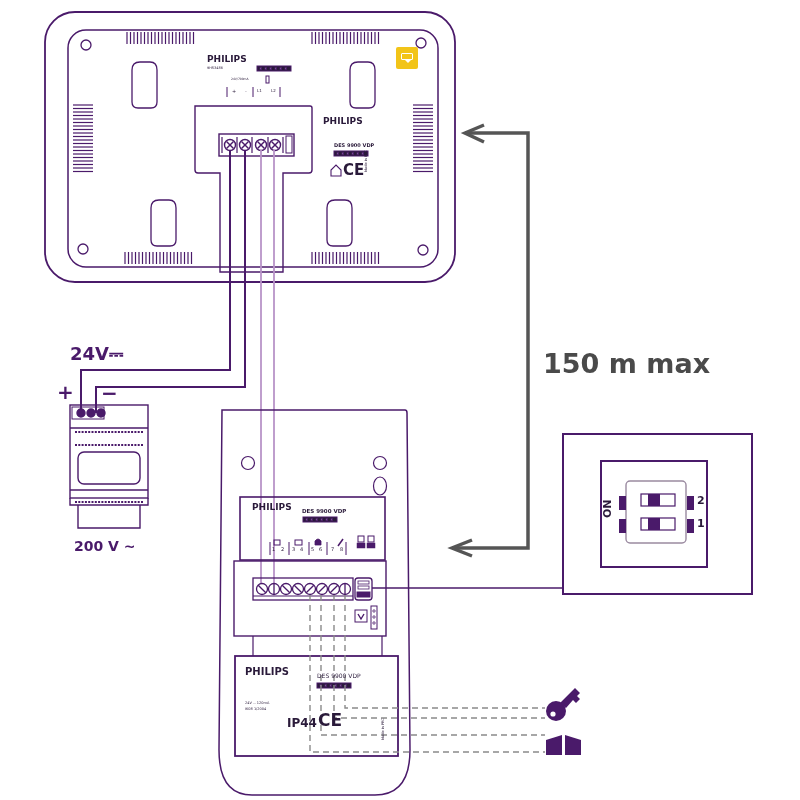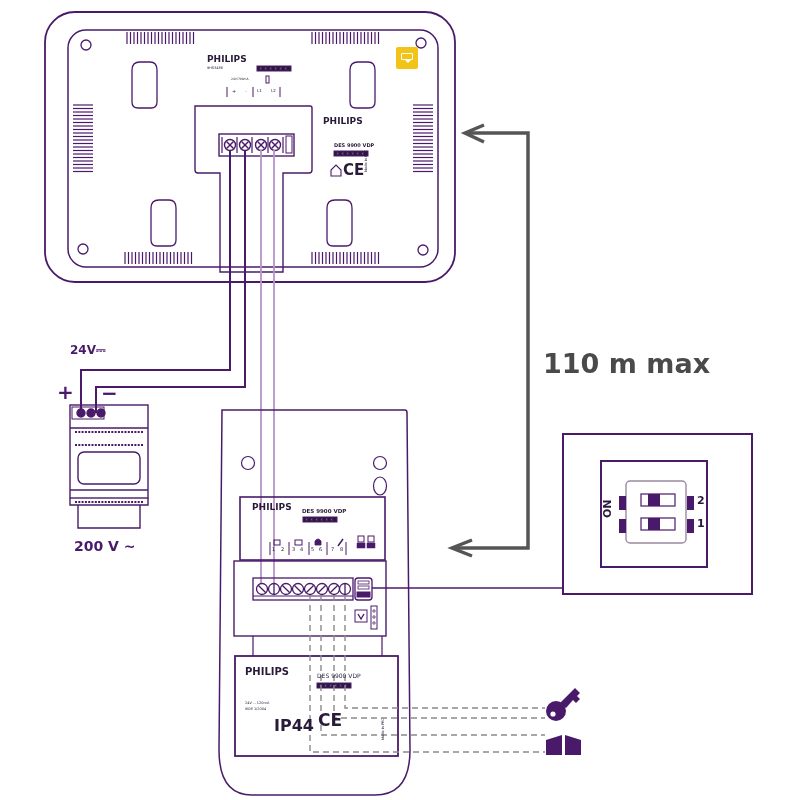--- a/index.html
+++ b/index.html
@@ -313,42 +313,42 @@
 <span class="lbl tiny" style="left:257px; top:88px; font-size:4px;">L1</span>
 <span class="lbl tiny" style="left:271px; top:88px; font-size:4px;">L2</span>
 
 <span class="lbl brand" style="left:323px; top:116px; font-size:9px;">PHILIPS</span>
 <span class="lbl tiny" style="left:334px; top:142px; font-size:5px; font-weight:bold;">DES 9900 VDP</span>
 <span class="lbl brand" style="left:343px; top:161px; font-size:15px;">CE</span>
 <span class="lbl tiny" style="left:364px; top:172px; font-size:3.5px; transform: rotate(-90deg); transform-origin: left top;">Made in PRC</span>
 
 <div class="note-icon"></div>
 
-<span class="lbl big-label" style="left:70px; top:343px; font-size:12px;"><span>24V</span><span>⎓</span></span>
+<span class="lbl big-label" style="left:70px; top:343px; font-size:18px;"><span>24V</span><span>⎓</span></span>
 <span class="lbl big-label" style="left:57px; top:380px; font-size:20px;">+</span>
 <span class="lbl big-label" style="left:101px; top:381px; font-size:20px;">−</span>
 <span class="lbl big-label" style="left:74px; top:538px; font-size:14px;">200 V ~</span>
 
-<span class="lbl dist" style="left:543px; top:348px;">110 m max</span>
+<span class="lbl dist" style="left:543px; top:348px;">150 m max</span>
 
 <span class="lbl brand" style="left:252px; top:502px; font-size:9px;">PHILIPS</span>
 <span class="lbl tiny" style="left:302px; top:508px; font-size:5.5px; font-weight:bold;">DES 9900 VDP</span>
 <span class="lbl tiny" style="left:272px; top:546px; font-size:5px;">1</span>
 <span class="lbl tiny" style="left:281px; top:546px; font-size:5px;">2</span>
 <span class="lbl tiny" style="left:292px; top:546px; font-size:5px;">3</span>
 <span class="lbl tiny" style="left:300px; top:546px; font-size:5px;">4</span>
 <span class="lbl tiny" style="left:311px; top:546px; font-size:5px;">5</span>
 <span class="lbl tiny" style="left:319px; top:546px; font-size:5px;">6</span>
 <span class="lbl tiny" style="left:331px; top:546px; font-size:5px;">7</span>
 <span class="lbl tiny" style="left:340px; top:546px; font-size:5px;">8</span>
 
 <span class="lbl brand" style="left:245px; top:666px; font-size:10px;">PHILIPS</span>
 <span class="lbl tiny" style="left:317px; top:672px; font-size:6px;">DES 9900 VDP</span>
 <span class="lbl tiny" style="left:245px; top:701px; font-size:3.5px;">24V ⎓ 120mA</span>
 <span class="lbl tiny" style="left:245px; top:707px; font-size:3.5px;">IK08 1/2004</span>
-<span class="lbl brand" style="left:274px; top:716px; font-size:16px;">IP44</span>
+<span class="lbl brand" style="left:287px; top:716px; font-size:12px;">IP44</span>
 <span class="lbl brand" style="left:318px; top:710px; font-size:17px;">CE</span>
 <span class="lbl tiny" style="left:381px; top:740px; font-size:3.5px; transform: rotate(-90deg); transform-origin: left top;">Made in PRC</span>
 
 <span class="lbl big-label" style="left:601px; top:518px; font-size:11px; color:#2a1a3a; transform: rotate(-90deg); transform-origin: left top;">ON</span>
 <span class="lbl big-label" style="left:697px; top:494px; font-size:11px; color:#2a1a3a;">2</span>
 <span class="lbl big-label" style="left:697px; top:517px; font-size:11px; color:#2a1a3a;">1</span>
 </div>
 
 </body></html>

